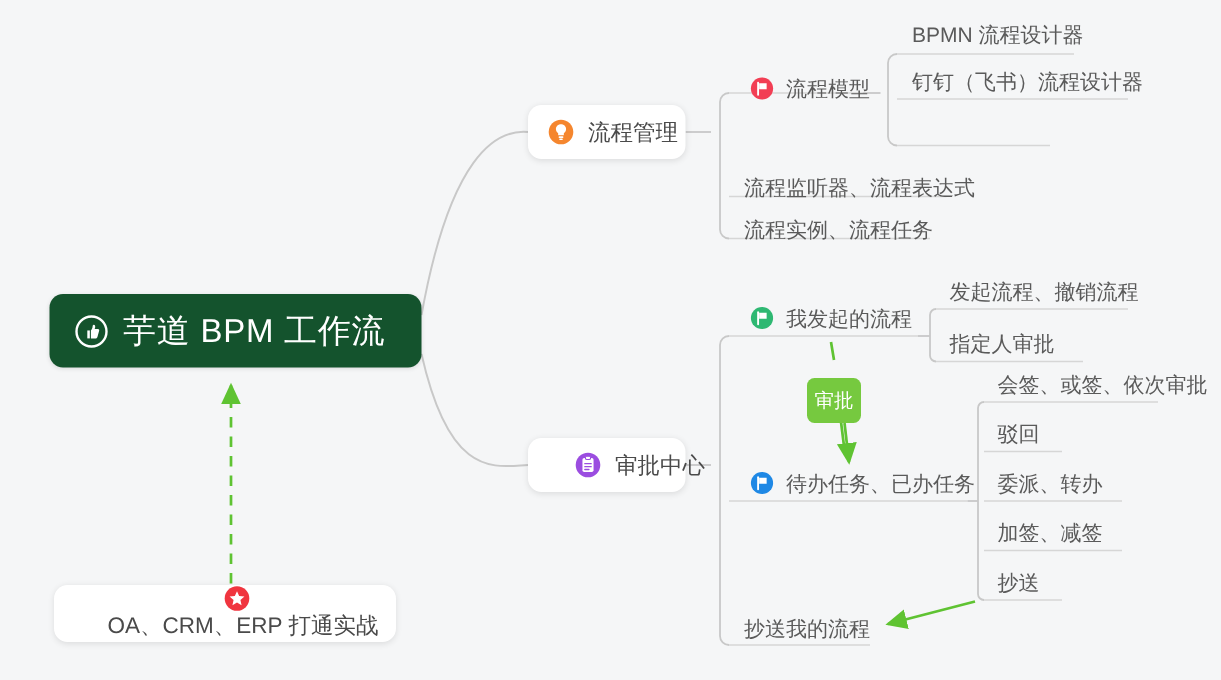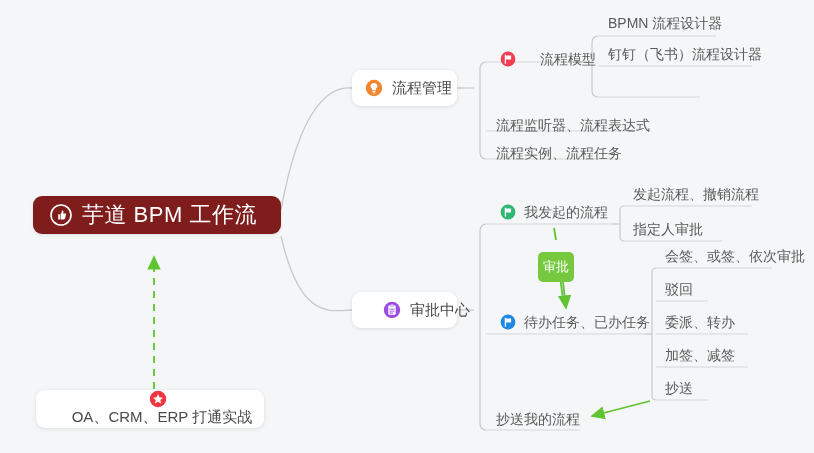--- a/index.html
+++ b/index.html
@@ -15,22 +15,22 @@
   #stage{position:absolute;inset:0;width:814px;height:453px;}
 
   
   #wires{position:absolute;left:0;top:0;width:814px;height:453px;pointer-events:none;}
 
   
   .node{position:absolute;box-sizing:border-box;white-space:nowrap;}
 
   
   .root-node{
-    left:33px;top:196px;width:248px;height:38px;
-    background:#7f1d1d;
+    left:33px;top:196px;width:248px;height:49px;
+    background:#14532d;
     border-radius:9px;
     display:flex;align-items:center;
     padding-left:17px;
     box-shadow:0 1px 3px rgba(0,0,0,.10);
   }
   .root-label{
     color:#ffffff;font-size:22px;letter-spacing:.5px;
     margin-left:10px;font-weight:400;
   }
 
@@ -159,21 +159,21 @@
   </div>
 
   <div class="node leaf" style="left:495px;top:46px;">
     <span class="ico">
       <svg width="16" height="16" viewBox="0 0 16 16">
         <circle cx="8" cy="8" r="7.4" fill="#F23E54"></circle>
         <path d="M5.4 4.2 L5.4 12.2" stroke="#ffffff" stroke-width="1.25" stroke-linecap="round"></path>
         <path d="M6.1 4.5 L11.1 4.5 L11.1 8.5 L6.1 8.5 Z" fill="#ffffff"></path>
       </svg>
     </span>
-    <span class="leaf-txt" style="margin-left:24px;">流程模型</span>
+    <span class="leaf-txt" style="margin-left:8px;">流程模型</span>
   </div>
 
   <div class="node leaf" style="left:491px;top:112px;">
     <span class="leaf-txt">流程监听器、流程表达式</span>
   </div>
   <div class="node leaf" style="left:491px;top:140px;">
     <span class="leaf-txt">流程实例、流程任务</span>
   </div>
 
   <div class="node leaf" style="left:603px;top:10px;">

